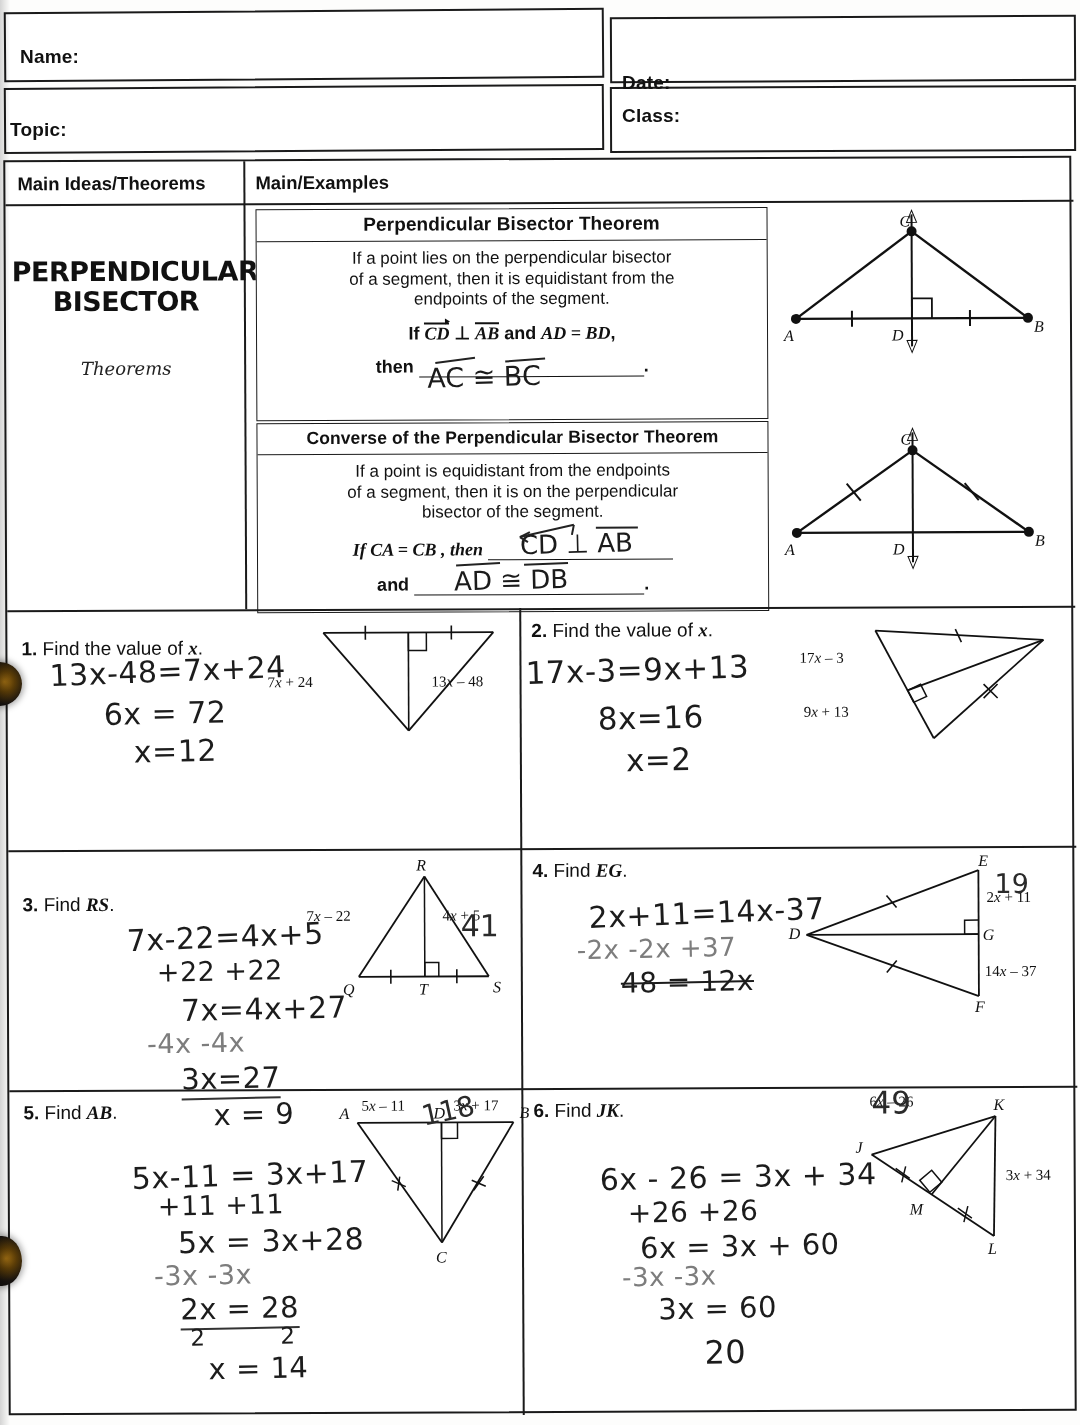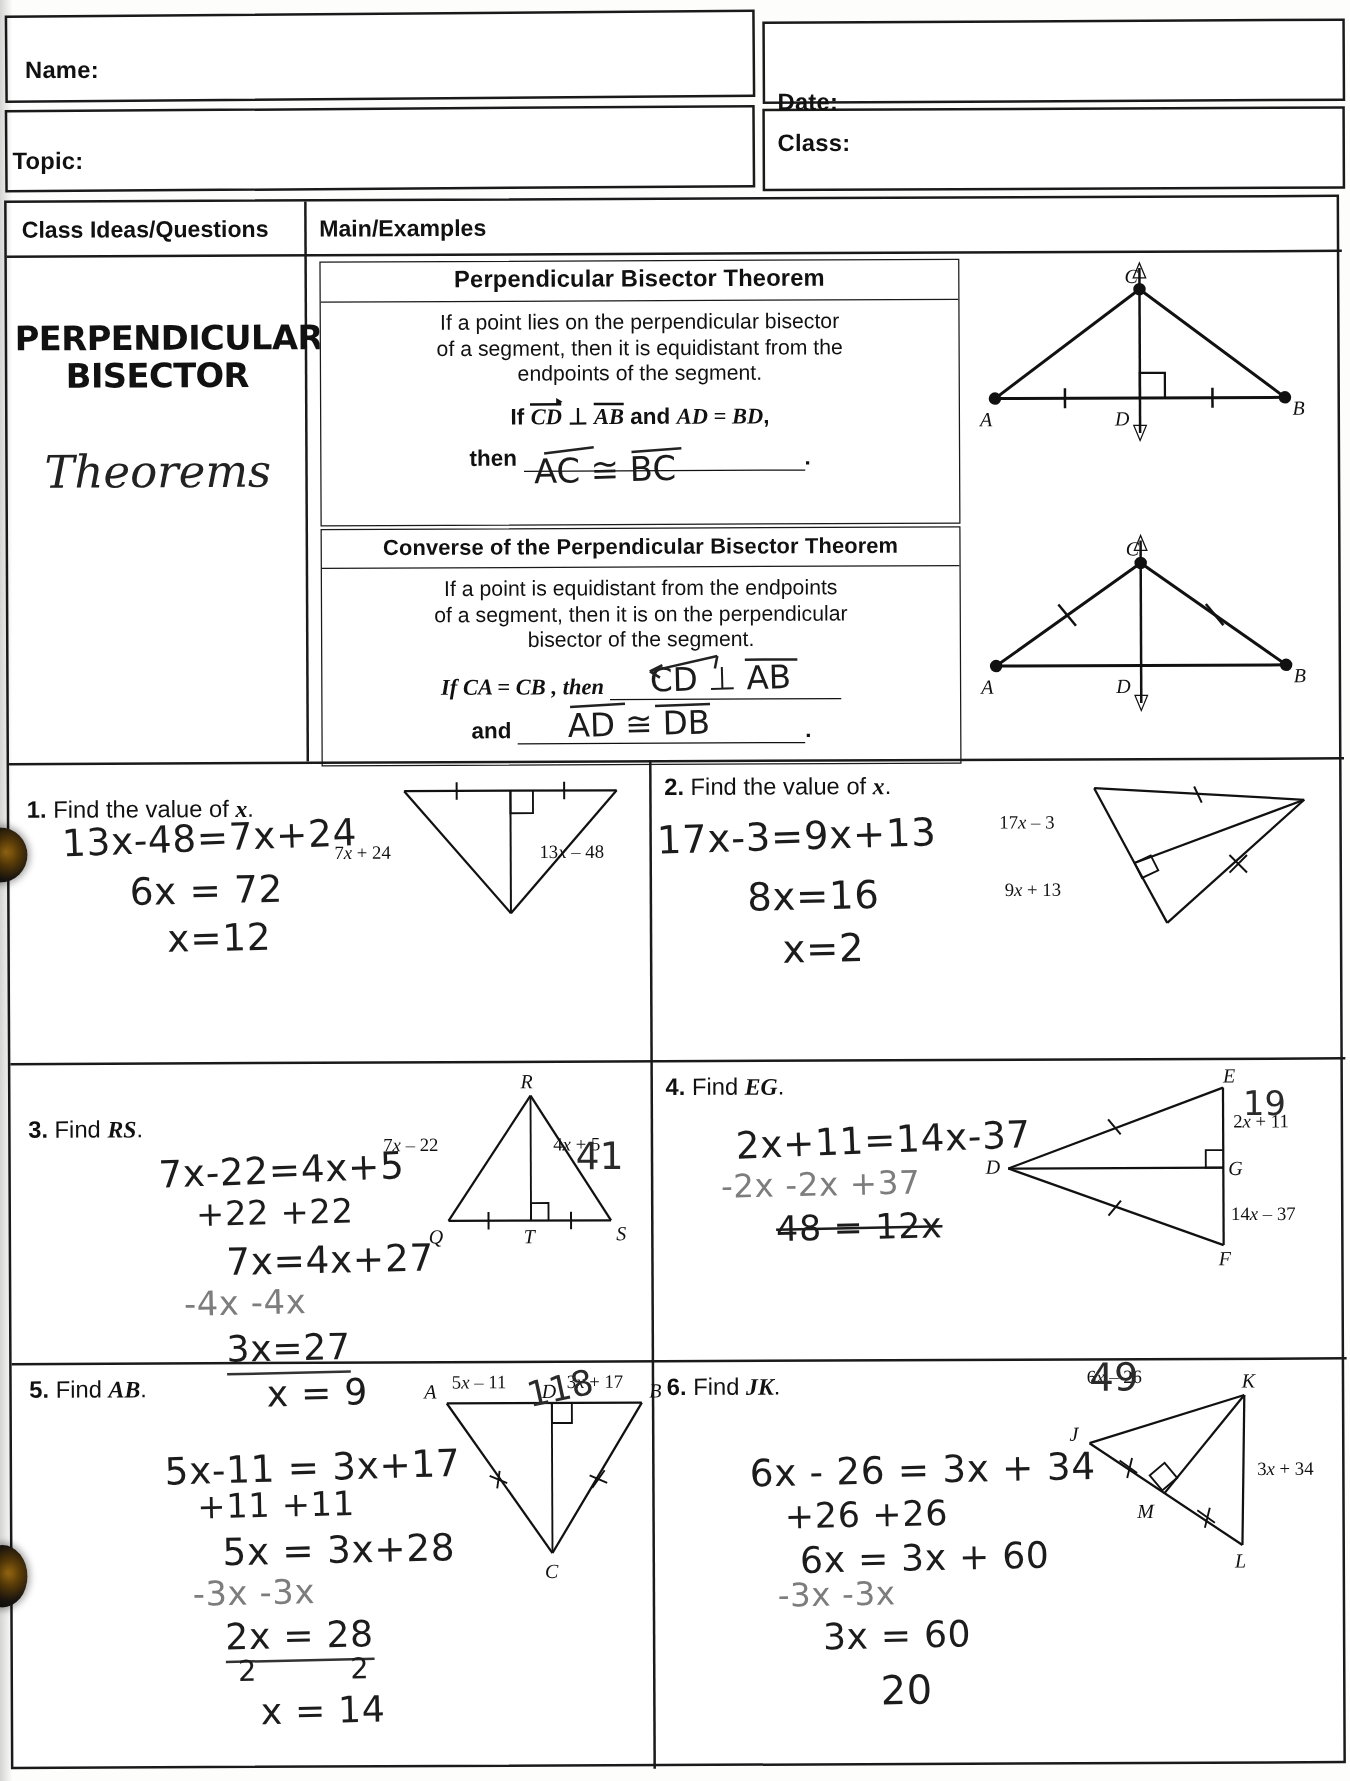--- a/index.html
+++ b/index.html
@@ -63,21 +63,21 @@
     font-weight: 900;
     font-size: 27px;
     line-height: 1.12;
     letter-spacing: -0.5px;
   }
   #topic-script {
     position: absolute; left: 6px; top: 196px; width: 228px;
     text-align: center;
     font-family: "DejaVu Serif", serif;
     font-style: italic;
-    font-size: 36px;
+    font-size: 18px;
     color:#222;
   }
 
   
   .thm-wrap { position: absolute; border: 1.5px solid #1a1a1a; box-sizing: border-box; background:#fff; }
   #thm1 { left: 250px; top: 48px;  width: 512px; height: 212px; }
   #thm2 { left: 250px; top: 262px; width: 512px; height: 190px; }
   .thm-head {
     border-bottom: 1.5px solid #1a1a1a;
     text-align: center;
@@ -174,21 +174,21 @@
   <div class="lbl" id="name-lbl">Name:</div>
   <div class="lbl" id="date-lbl">Date:</div>
   <div class="lbl" id="topic-lbl">Topic:</div>
   <div class="lbl" id="class-lbl">Class:</div>
 
   <div id="main-table">
 
     <div class="hline" id="hdr-rule"></div>
     <div class="vline" id="col-divider"></div>
 
-    <div id="hdr-main">Class Ideas/Questions</div>
+    <div id="hdr-main">Main Ideas/Theorems</div>
     <div id="hdr-notes">Main/Examples</div>
 
     <div id="topic-title">
       <span>PERPENDICULAR</span><br>
       <span>BISECTOR</span>
     </div>
     <div id="topic-script">Theorems</div>
 
     <div class="thm-wrap" id="thm1">
       <div class="thm-head">Perpendicular Bisector Theorem</div>

